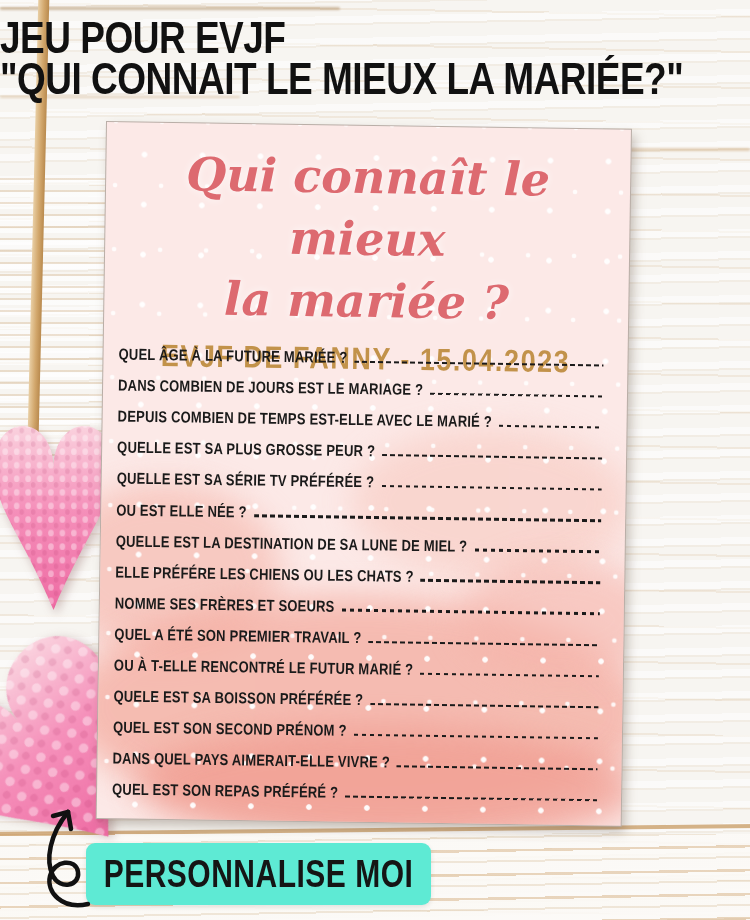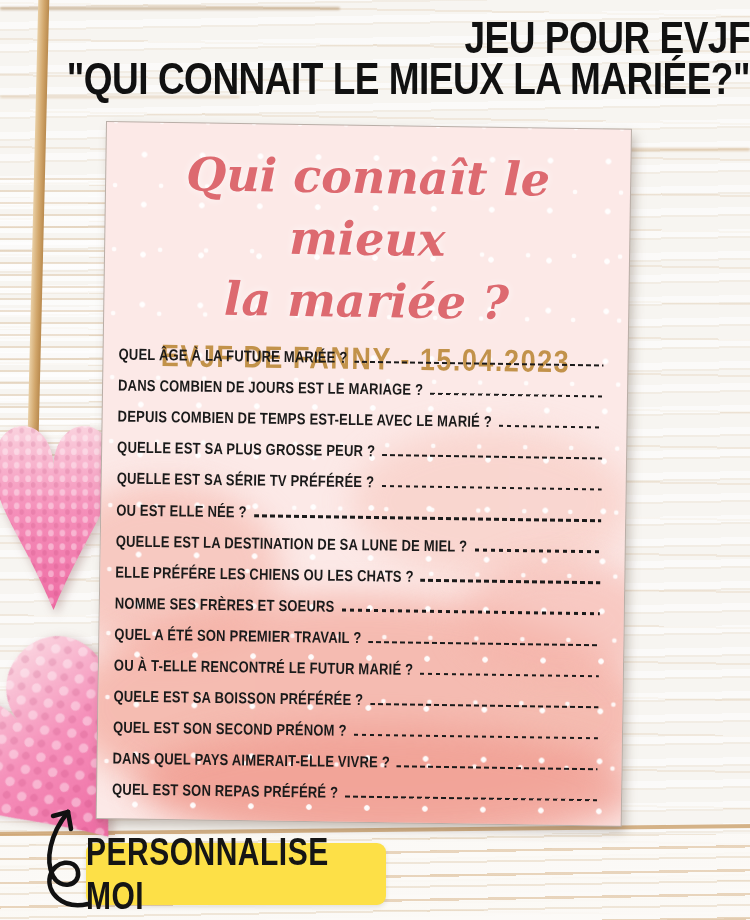--- a/index.html
+++ b/index.html
@@ -22,21 +22,21 @@
   .s2{left:605px; top:148px; width:145px; height:3px; background:rgba(195,150,95,0.40);}
   .s3{left:0; top:96px; width:240px; height:2px; background:rgba(195,150,95,0.35);}
   .left-ridges{position:absolute; left:0; top:178px; width:118px; height:300px; z-index:1; opacity:.8;
     background:repeating-linear-gradient(180deg, rgba(198,156,104,0.35) 0 2px, rgba(255,255,255,0.85) 2px 7px, rgba(255,255,255,0) 7px 12px);}
   .seam{position:absolute; left:-5px; top:828px; width:760px; height:4px; background:#c89a62; opacity:.75;
     transform:rotate(-0.6deg); filter:blur(0.6px); z-index:1;}
   .bottom-grain{position:absolute; left:0; top:834px; width:750px; height:90px; z-index:1; opacity:.9;
     background:repeating-linear-gradient(179deg, rgba(205,158,100,0.45) 0 2.5px, rgba(252,250,246,0.95) 2.5px 11px, rgba(222,196,160,0.35) 11px 13px, rgba(252,250,247,0.95) 13px 24px);}
 
   
-  .header{position:absolute; left:0; top:14px; width:750px; text-align:right; z-index:5; color:var(--header-ink);}
+  .header{position:absolute; left:0; top:14px; width:750px; text-align:left; z-index:5; color:var(--header-ink);}
   .header .h-line{display:block; font-weight:700; font-size:37px; line-height:41px; letter-spacing:-0.5px;
     transform:scaleY(1.18); transform-origin:top center;}
 
   
   .stick{position:absolute; left:33px; top:-8px; width:11px; height:448px; z-index:2;
     background:linear-gradient(90deg,#e9cfa5,#d2a76c 55%,#b98a4e); border-radius:5px; transform:rotate(1.4deg);}
   .heart-wrap{position:absolute; z-index:3; filter:drop-shadow(3px 5px 5px rgba(120,70,70,0.30));}
   .heart-top{left:-10px; top:420px; width:127px; height:196px;}
   .heart-bottom{left:-62px; top:652px; width:218px; height:212px; transform:rotate(-38deg);}
 
@@ -63,22 +63,22 @@
   .card-subtitle{margin-top:12px; text-align:center; color:var(--subtitle-gold);
     font-weight:700; font-size:27px; letter-spacing:1.5px; transform:scaleY(1.15);}
   .questions{position:absolute; left:15px; right:24px; top:210px;}
   .q-row{display:flex; align-items:flex-end; height:31.1px;}
   .q-text{white-space:nowrap; font-size:13px; font-weight:700; color:var(--question-ink);
     letter-spacing:0.2px; transform:scaleY(1.22); transform-origin:bottom left;}
   .q-line{flex:1; height:2.4px; margin:0 0 4px 7px;
     background:repeating-linear-gradient(90deg, var(--question-ink) 0 4.5px, rgba(0,0,0,0) 4.5px 8px);}
 
   
-  .badge{position:absolute; left:86px; top:843px; width:300px; height:62px; z-index:6;
-    background:#fde047; border-radius:9px; display:flex; align-items:center; justify-content:center;
+  .badge{position:absolute; left:86px; top:843px; width:345px; height:62px; z-index:6;
+    background:#5eead4; border-radius:9px; display:flex; align-items:center; justify-content:center;
     box-shadow:0 2px 5px rgba(0,0,0,0.10); cursor:pointer;}
   .badge span{font-size:30px; font-weight:700; color:#151515; letter-spacing:0.5px;
     transform:scaleY(1.28);}
   .curly-arrow{position:absolute; left:38px; top:788px; z-index:7;}
 </style>
 </head>
 <body>
 
 <div class="wood"></div>
 <div class="streak s1"></div>

